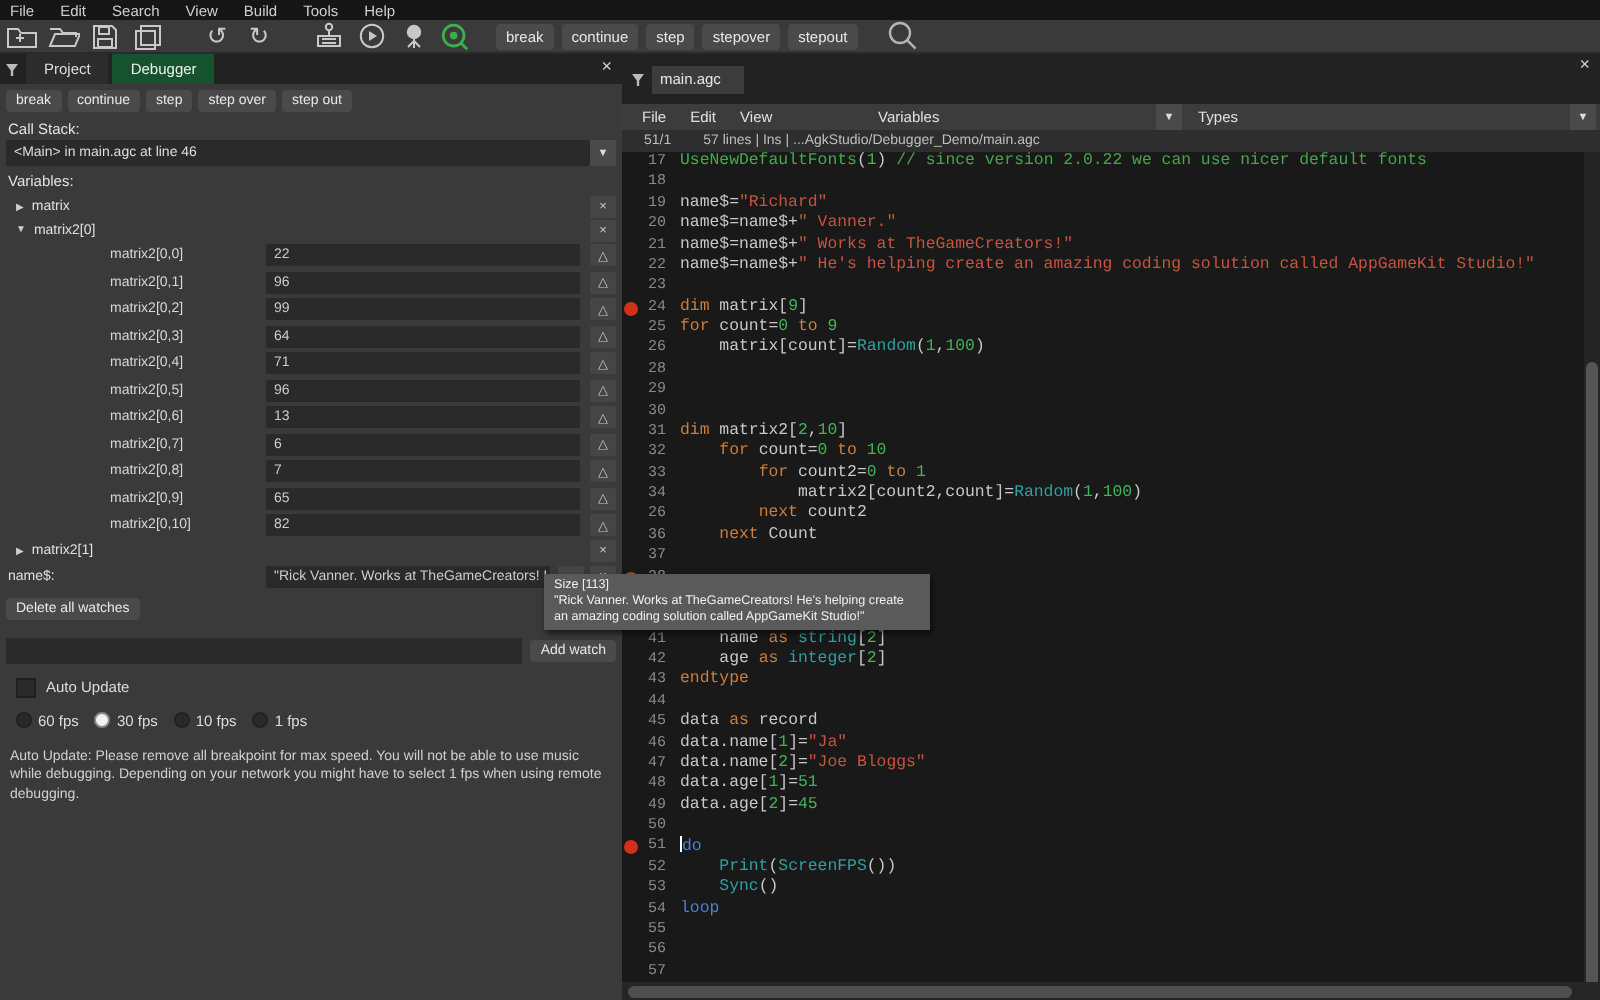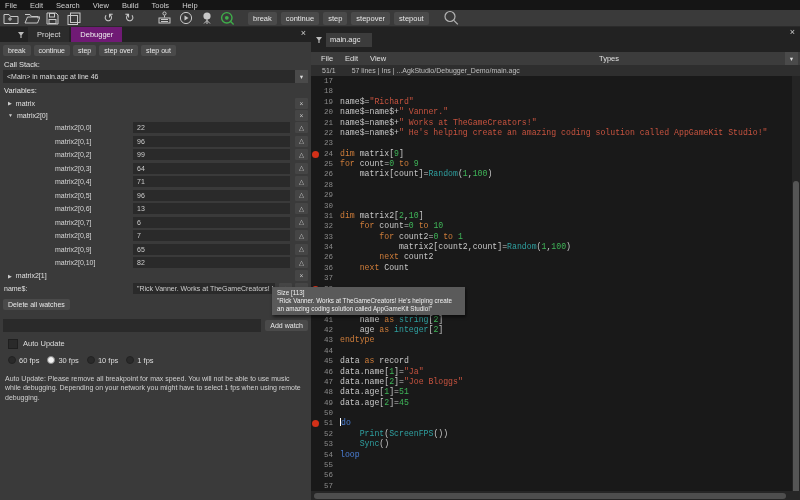--- a/index.html
+++ b/index.html
@@ -12,25 +12,25 @@
   
   .toolbar{position:absolute;top:10px;left:0;right:0;height:17px;background:#3a3a3a;
            display:flex;align-items:center;border-bottom:1px solid #2a2a2a;box-sizing:border-box;}
   .tb-icon{width:21px;height:15px;display:flex;align-items:center;justify-content:center;}
   .tb-icon.glyph{font-size:12px;color:#c8c8c8;line-height:15px;}
   .gap14{margin-left:14px;} .gap8{margin-left:8px;}
   .tb-btn{background:#4a4a4a;color:#e8e8e8;font-size:7.5px;padding:2px 5px;border-radius:2px;margin:0 2px;}
   
   .left-panel{position:absolute;top:27px;left:0;width:311px;height:473px;background:#3a3a3a;
               font-size:7.5px;color:#ddd;overflow:hidden;}
-  .panel-tabs{height:15px;background:#222;display:flex;align-items:center;padding-left:16px;position:relative;gap:2px;}
+  .panel-tabs{height:15px;background:#222;display:flex;align-items:center;padding-left:1px;position:relative;gap:2px;}
   .funnel{width:10px;display:flex;justify-content:center;}
   .tab{padding:0 9px;height:15px;display:flex;align-items:center;font-size:7.5px;color:#ddd;}
   .tab.inactive{background:#2c2c2c;}
-  .tab.active{background:#701a75;color:#f0f0f0;}
+  .tab.active{background:#14532d;color:#f0f0f0;}
   .close-x{position:absolute;right:5px;top:2px;color:#ccc;font-size:9px;line-height:9px;}
   .debug-row{height:16px;display:flex;align-items:center;gap:3px;padding-left:3px;}
   .small-btn{background:#4a4a4a;border-radius:2px;padding:2px 5px;font-size:7px;color:#e8e8e8;white-space:nowrap;}
   .section-label{margin:2px 0 1px 4px;font-size:7.5px;color:#e2e2e2;}
   .cs-row{margin:1px 3px 0 3px;height:13px;background:#2a2a2a;position:relative;
           display:flex;align-items:center;padding-left:4px;font-size:7px;color:#ddd;}
   .dd-btn{position:absolute;right:0;top:0;width:13px;height:13px;background:#4a4a4a;
           display:flex;align-items:center;justify-content:center;font-size:5.5px;color:#ddd;}
   .vars{margin-top:2px;}
   .var-row{position:relative;display:flex;align-items:center;}
@@ -314,33 +314,38 @@
     </span>
     <span class="ed-tab">main.agc</span>
     <span class="close-x" style="top:1px;">×</span>
   </div>
   <div class="ed-menu">
     <span id="ed-menu-items" style="display:flex;gap:12px;">
         <span>File</span>
         <span>Edit</span>
         <span>View</span>
       </span>
+    <span class="ed-dd" id="dd-vars">
+      <span>Variables</span>
+      <span class="dd-btn">▼</span>
+    </span>
     <span class="ed-dd" id="dd-types">
       <span>Types</span>
       <span class="dd-btn">▼</span>
     </span>
   </div>
   <div class="ed-status">
     <span>51/1</span>
     <span>57 lines  | Ins |  ...AgkStudio/Debugger_Demo/main.agc</span>
   </div>
   <div class="code" id="code-area">
 
   <div class="code-line">
         <span class="gutter"><span>17</span></span>
+        <span class="code-text"><span class="seg-fn">UseNewDefaultFonts</span><span class="seg-pl">(</span><span class="seg-num">1</span><span class="seg-pl">) </span><span class="seg-com">// since version 2.0.22 we can use nicer default fonts</span></span>
       </div>
       <div class="code-line">
         <span class="gutter"><span>18</span></span>
         <span class="code-text"></span>
       </div>
       <div class="code-line">
         <span class="gutter"><span>19</span></span>
         <span class="code-text"><span class="seg-pl">name$=</span><span class="seg-str">"Richard"</span></span>
       </div>
       <div class="code-line">

